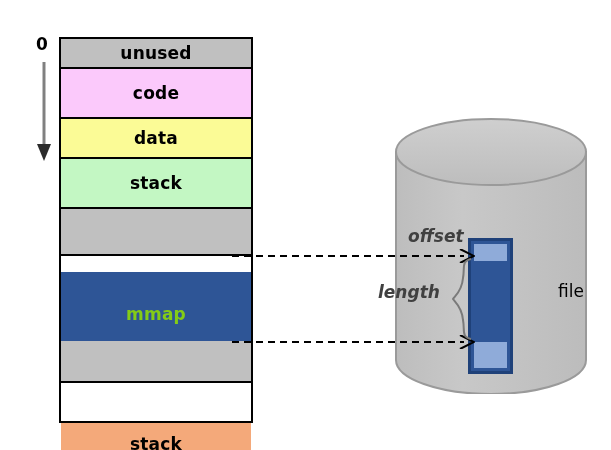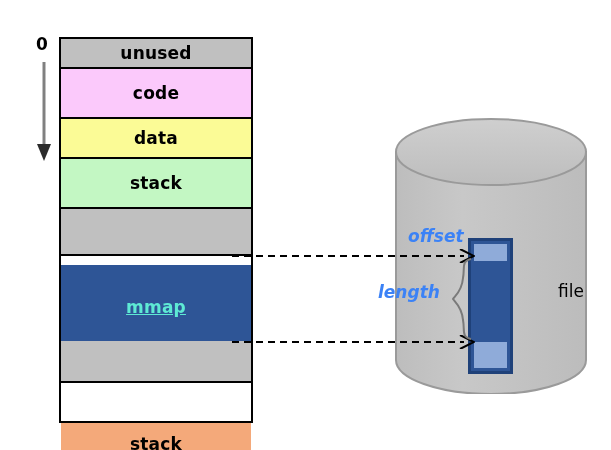--- a/index.html
+++ b/index.html
@@ -115,21 +115,21 @@
     width: 22px;
     height: 82px;
   }
 
   
   .annot-label {
     position: absolute;
     font-size: 17px;
     font-weight: bold;
     font-style: italic;
-    color: #3b82f6;
+    color: #404040;
   }
   #label-offset { left: 408px; top: 226px; }
   #label-length { left: 378px; top: 282px; }
 </style>
 </head>
 <body>
 
 <div id="canvas">
 
   <div id="zero-label">0</div>
@@ -138,21 +138,21 @@
     <line x1="11" y1="0" x2="11" y2="84" stroke="#808080" stroke-width="3"></line>
     <polygon points="11,99 4,82 18,82" fill="#2b2b2b"></polygon>
   </svg>
 
   <div id="addr-space">
       <div class="mem-block" style="top: 0px; height: 30px; background: rgb(192, 192, 192); color: rgb(0, 0, 0);">unused</div>
       <div class="mem-block" style="top: 30px; height: 50px; background: rgb(251, 201, 251); color: rgb(0, 0, 0);">code</div>
       <div class="mem-block" style="top: 80px; height: 40px; background: rgb(251, 251, 150); color: rgb(0, 0, 0);">data</div>
       <div class="mem-block" style="top: 120px; height: 50px; background: rgb(195, 247, 195); color: rgb(0, 0, 0);">stack</div>
       <div class="mem-block" style="top: 170px; height: 47px; background: rgb(192, 192, 192); color: rgb(0, 0, 0);"></div>
-      <div class="mem-block" style="top: 226px; height: 85px; background: rgb(46, 85, 150); color: #5eead4; text-decoration: underline;">mmap</div>
+      <div class="mem-block" style="top: 233px; height: 85px; background: rgb(46, 85, 150); color: #84cc16;">mmap</div>
       <div class="mem-block" style="top: 302px; height: 42px; background: rgb(192, 192, 192); color: rgb(0, 0, 0);"></div>
       <div class="mem-block" style="top: 344px; height: 42px; background: rgb(244, 169, 122); color: rgb(0, 0, 0); border-bottom: none;">stack</div>
     </div>
 
   <svg id="cylinder" viewBox="0 0 194 276">
     <defs>
       <linearGradient id="cylSide" x1="0" y1="0" x2="1" y2="0">
         <stop offset="0" stop-color="#bdbdbd"></stop>
         <stop offset="0.35" stop-color="#c8c8c8"></stop>
         <stop offset="1" stop-color="#bcbcbc"></stop>

